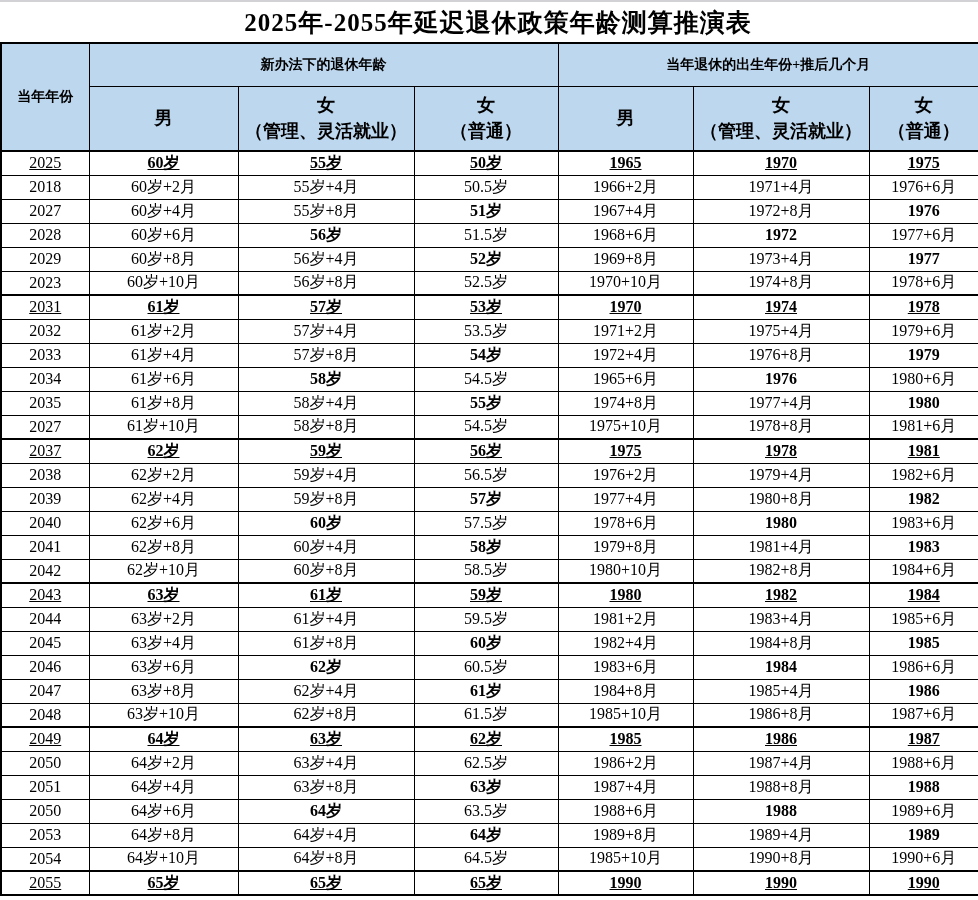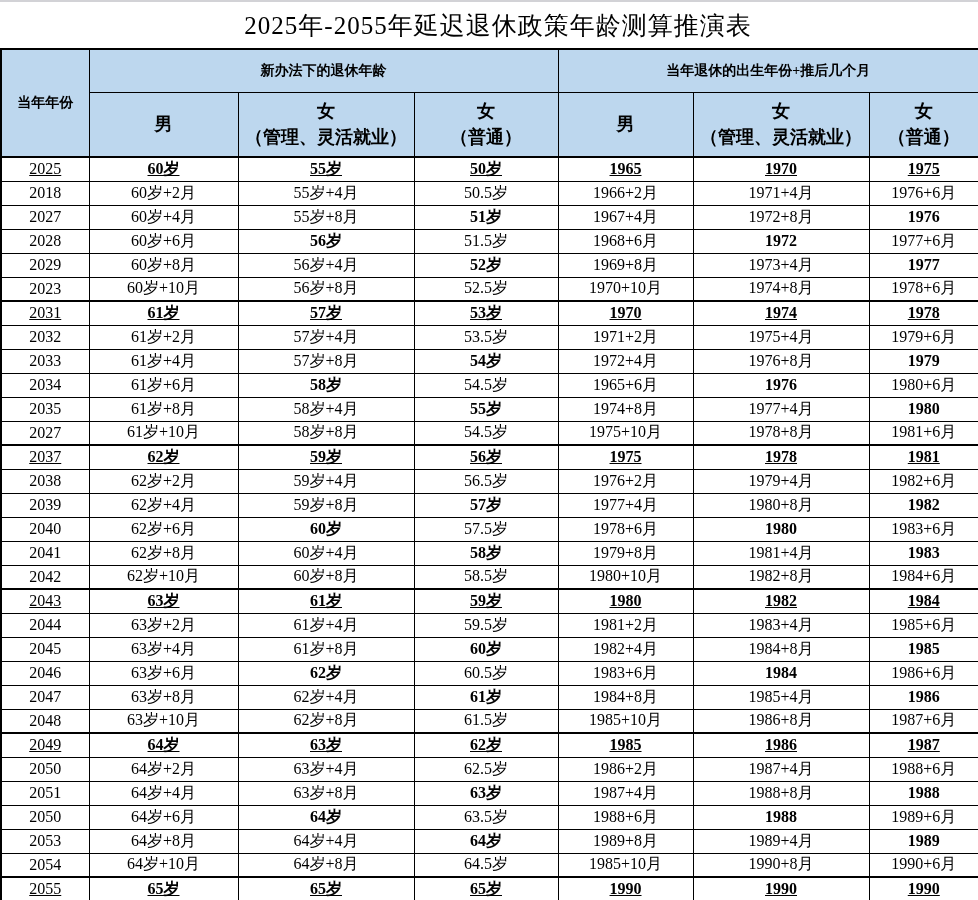--- a/index.html
+++ b/index.html
@@ -8,26 +8,26 @@
     position: relative;
     width: 978px;
     height: 900px;
     background: #ffffff;
     overflow: hidden;
     font-family: "Liberation Serif", "DejaVu Serif", serif;
     color: #000;
     border-top: 2px solid #d2d2d6;
   }
   .title {
-    height: 46px;
+    height: 40px;
     display: flex;
     align-items: center;
     justify-content: center;
     font-size: 25px;
-    font-weight: 400;
+    font-weight: 700;
     letter-spacing: 1px;
     padding-left: 18px;
   }
   table.retire {
     width: 978px;
     table-layout: fixed;
     border-collapse: collapse;
     border: 2px solid #000;
   }
   table.retire th, table.retire td {

